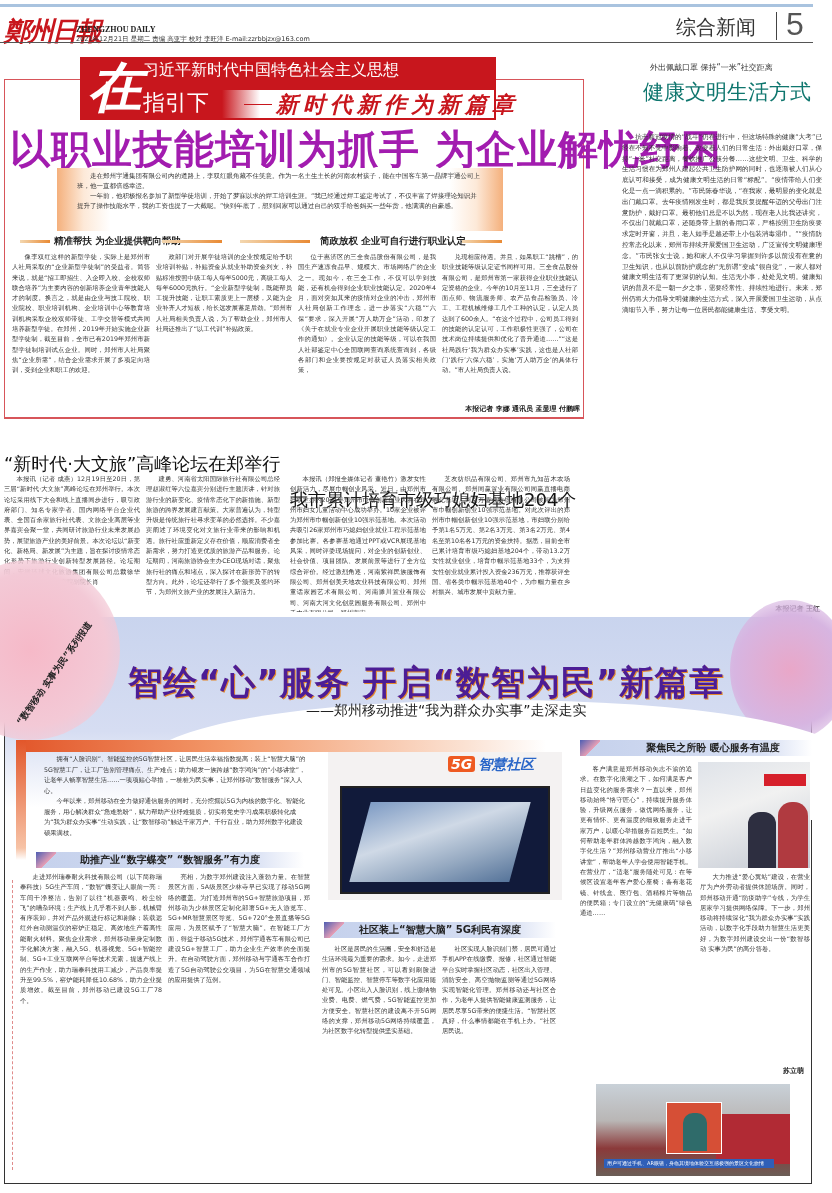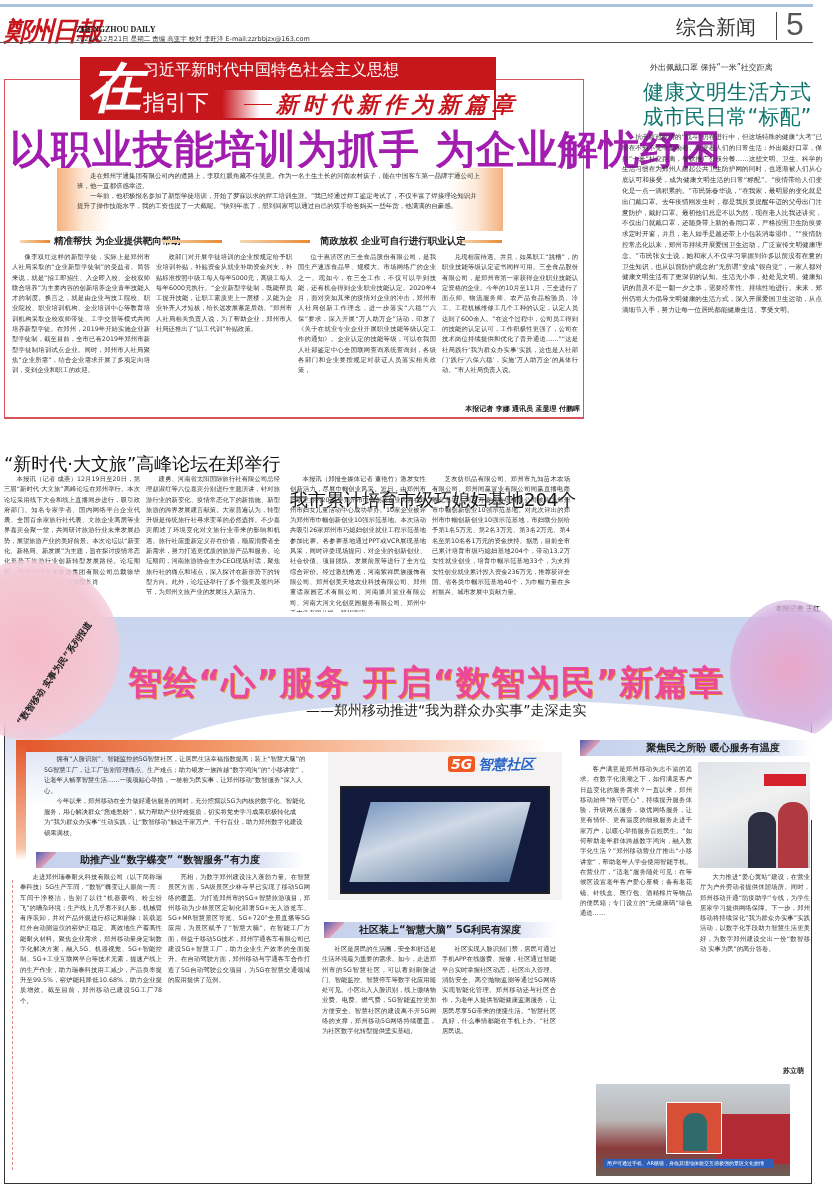--- a/index.html
+++ b/index.html
@@ -43,21 +43,21 @@
   .a2-title { left: 4px; top: 452px; font-size: 18px; color: #111; }
   .a3-title { left: 290px; top: 452px; font-size: 18px; color: #111; margin-top: 36px; }
 
   
   .mobile-frame { left: 4px; top: 617px; width: 808px; height: 567px; border: 1px solid #333; border-top: none; background: #fff; }
   .mobile-bg { left: 5px; top: 617px; width: 806px; height: 190px; background: linear-gradient(180deg,#c9d4ee 0%, #d6ddf2 60%, #fff 100%); }
   .pink-circle { left: -60px; top: 560px; width: 180px; height: 180px; border-radius: 50%; background: radial-gradient(circle, #f6b9c8 0%, #f3c9d6 60%, rgba(243,201,214,0) 100%); }
   .pink-circle2 { left: 730px; top: 600px; width: 120px; height: 140px; border-radius: 50%; background: radial-gradient(circle,#e9a7c8 0%, #d7b5e1 60%, rgba(215,181,225,0) 100%); }
   .white-arc { left: 150px; top: 700px; width: 700px; height: 120px; border-radius: 50% 50% 0 0; background: #fff; }
   .mobile-badge { left: 4px; top: 676px; font-size: 9px; color: #222; font-weight: bold; transform: rotate(-55deg); transform-origin: left top; white-space: nowrap; }
-  .mobile-title { left: 128px; top: 660px; font-size: 34px; font-weight: bold; color: #ec4899; text-shadow: 1px 1px 0 #e58a2c; letter-spacing: 1px; white-space: nowrap; }
+  .mobile-title { left: 128px; top: 660px; font-size: 34px; font-weight: bold; color: #4c1d95; text-shadow: 1px 1px 0 #e58a2c; letter-spacing: 1px; white-space: nowrap; }
   .mobile-sub { left: 306px; top: 702px; font-size: 14px; color: #222; }
 
   .orange-bar { left: 16px; top: 740px; width: 530px; height: 12px; background: linear-gradient(90deg,#e2562a 0%, #f39a6b 40%, #fbe2d3 85%, #fff 100%); }
   .orange-side { left: 16px; top: 740px; width: 10px; height: 120px; background: linear-gradient(180deg,#e2562a,#f7c3a6 90%,#fff); }
   .intro-text { left: 44px; top: 754px; width: 262px; font-size: 6.3px; line-height: 10.5px; color: #333; }
   .intro-text p { text-indent: 2em; }
 
   .sub-band { height: 16px; background: linear-gradient(90deg,#c5d1ec 0%, #d7dff3 80%, #fff 100%); position: absolute; display: flex; align-items: center; justify-content: center; font-size: 10px; font-weight: bold; color: #222; }
   .sub-band .tri { position: absolute; left: 0; top: 0; width: 20px; height: 16px; background: linear-gradient(135deg,#4e5eb3 0%, #e9a0b5 60%, transparent 61%); }
 
@@ -128,21 +128,20 @@
   </div>
 <div class="abs col" style="left:442px;top:252px;width:136px;height:150px;">
     <p>兑现相应待遇。并且，如果职工“跳槽”，的职业技能等级认定证书同样可用。三全食品股份有限公司，是郑州市第一家获得企业职业技能认定资格的企业。今年的10月至11月，三全进行了面点师、物流服务师、农产品食品检验员、冷工、工程机械维修工几个工种的认定，认定人员达到了600余人。“在这个过程中，公司员工得到的技能的认定认可，工作积极性更强了，公司在技术岗位持续提供和优化了晋升通道……”“这是社局践行‘我为群众办实事’实践，这也是人社部门‘践行’六保六稳’，实施‘万人助万企’的具体行动。”市人社局负责人说。</p>
   </div>
 <div class="abs byline" style="left:440px;top:404px;width:140px;">本报记者 李娜 通讯员 孟显理 付鹏晖</div>
 <div class="abs red-rule"></div>
 
 <div class="abs r-kicker">外出佩戴口罩 保持“一米”社交距离</div>
 <div class="abs r-title">
   <div>健康文明生活方式</div>
-  <div>成市民日常“标配”</div>
 </div>
 <div class="abs col" style="left:622px;top:132px;width:200px;height:470px;font-size:6.6px;line-height:10.8px;">
     <p>抗击新冠疫情的“战斗”仍在进行中，但这场特殊的健康“大考”已经在不知不觉中影响着、改变着人们的日常生活：外出戴好口罩，保持“一米”社交距离，餐饮推广公筷分餐……这些文明、卫生、科学的生活习惯在为郑州人建起公共卫生防护网的同时，也逐渐被人们从心底认可和接受，成为健康文明生活的日常“标配”。“疫情带给人们变化是一点一滴积累的。”市民陈春华说，“在我家，最明显的变化就是出门戴口罩。去年疫情刚发生时，都是我反复提醒年迈的父母出门注意防护，戴好口罩。最初他们总是不以为然，现在老人比我还讲究，不仅出门就戴口罩，还随身带上新的备用口罩，严格按照卫生防疫要求定时开窗，并且，老人如手是越还带上小包装消毒湿巾。”“疫情防控常态化以来，郑州市持续开展爱国卫生运动，广泛宣传文明健康理念。”市民张女士说，她和家人不仅学习掌握到许多以前没有在意的卫生知识，也从以前防护观念的“无所谓”变成“很自觉”，一家人都对健康文明生活有了更深切的认知。生活无小事，处处见文明。健康知识的普及不是一朝一夕之事，需要经常性、持续性地进行。未来，郑州仍将大力倡导文明健康的生活方式，深入开展爱国卫生运动，从点滴细节入手，努力让每一位居民都能健康生活、享受文明。</p>
   </div>
 <div class="abs byline" style="left:700px;top:604px;width:120px;">本报记者 王红</div>
 
 <div class="abs a2-title">“新时代·大文旅”高峰论坛在郑举行</div>
 <div class="abs col" style="left:4px;top:474px;width:136px;height:138px;">
     <p>本报讯（记者 成燕）12月19日至20日，第三届“新时代·大文旅”高峰论坛在郑州举行。本次论坛采用线下大会和线上直播同步进行，吸引政府部门、知名专家学者、国内网络平台企业代表、全国百余家旅行社代表、文旅企业高层等业界嘉宾会聚一堂，共同研讨旅游行业未来发展趋势，展望旅游产业的美好前景。本次论坛以“新变化、新格局、新发展”为主题，旨在探讨疫情常态化形势下旅游行业创新转型发展路径。论坛期间，安徽环球文化旅游集团有限公司总裁徐华玉、河南文化旅游研究院副院长肖</p>
   </div>

